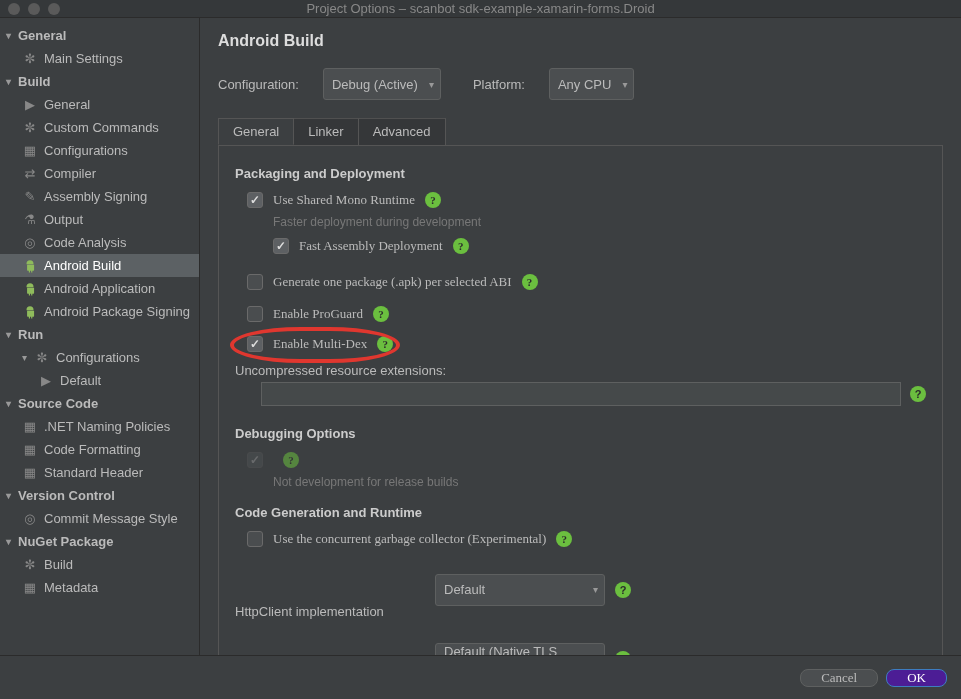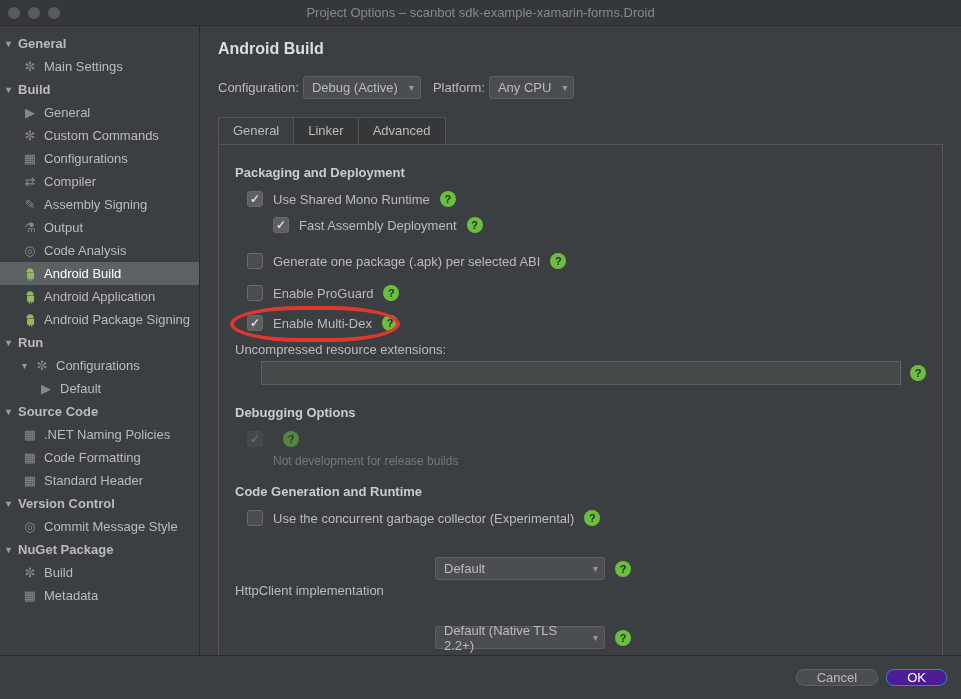--- a/index.html
+++ b/index.html
@@ -13,21 +13,21 @@
   overflow: hidden;
 }
 .window {
   width: 961px;
   height: 699px;
   display: flex;
   flex-direction: column;
   background: #3c3f41;
 }
 .titlebar {
-  height: 26px;
+  height: 18px;
   background: #35383a;
   display: flex;
   align-items: center;
   padding: 0 8px;
   position: relative;
   border-bottom: 1px solid #2b2b2b;
 }
 .traffic-lights {
   display: flex;
   gap: 8px;
@@ -103,33 +103,33 @@
 }
 .page-title {
   font-size: 16px;
   font-weight: bold;
   color: #ddd;
   margin-bottom: 18px;
 }
 .config-row {
   display: flex;
   align-items: center;
-  gap: 4px;
+  gap: 24px;
   margin-bottom: 18px;
   color: #bbb;
 }
 .dropdown {
   background: #4b4e50;
   border: 1px solid #5e6060;
   color: #bbb;
   padding: 2px 22px 2px 8px;
   border-radius: 3px;
   position: relative;
   font-size: 13px;
-  height: 23px;
+  height: 32px;
   display: inline-flex;
   align-items: center;
 }
 .dropdown::after {
   content: "▾";
   position: absolute;
   right: 6px;
   font-size: 10px;
   color: #999;
 }
@@ -171,20 +171,21 @@
   font-weight: bold;
   color: #ccc;
   margin-bottom: 8px;
   margin-top: 6px;
 }
 .checkbox-row {
   display: flex;
   align-items: center;
   margin: 4px 0 4px 12px;
   height: 22px;
+  font-family: Liberation Serif, serif;
 }
 .checkbox {
   width: 16px;
   height: 16px;
   border: 1px solid #6a6a6a;
   border-radius: 3px;
   margin-right: 10px;
   display: inline-flex;
   align-items: center;
   justify-content: center;
@@ -266,20 +267,21 @@
   background: #3c3f41;
 }
 .btn {
   padding: 0 20px;
   border-radius: 8px;
   font-size: 13px;
   border: 1px solid #5e6060;
   background: #4b4e50;
   color: #bbb;
   cursor: pointer;
+  font-family: Liberation Serif, serif;
 }
 .btn.primary {
   background: #4c1d95;
   border-color: #3d7dc0;
   color: #fff;
 }
 svg { display: block; }
 </style>
 </head>
 <body>
@@ -440,20 +442,21 @@
         <div class="tabs-panel">
           <div class="panel-body" style="position:relative;">
 
             <div class="section-heading">Packaging and Deployment</div>
 
             <div class="checkbox-row">
               <span class="checkbox checked"></span>
               <span>Use Shared Mono Runtime</span>
               <span class="helpq">?</span>
             </div>
+            <div class="subtext">Faster deployment during development</div>
 
             <div class="checkbox-row sub-indent">
               <span class="checkbox checked"></span>
               <span>Fast Assembly Deployment</span>
               <span class="helpq">?</span>
             </div>
 
             <div class="checkbox-row" style="margin-top:14px">
               <span class="checkbox"></span>
               <span>Generate one package (.apk) per selected ABI</span>

